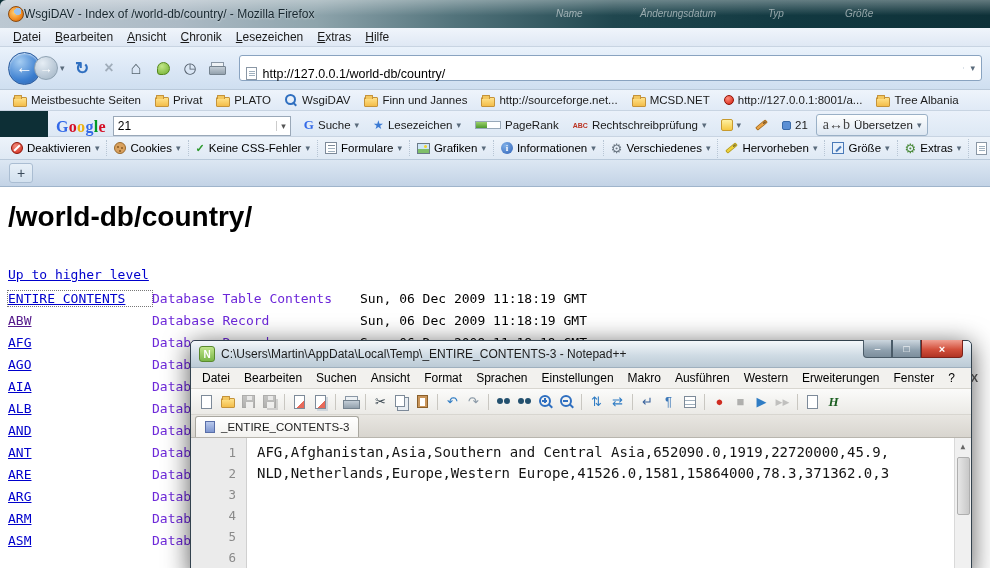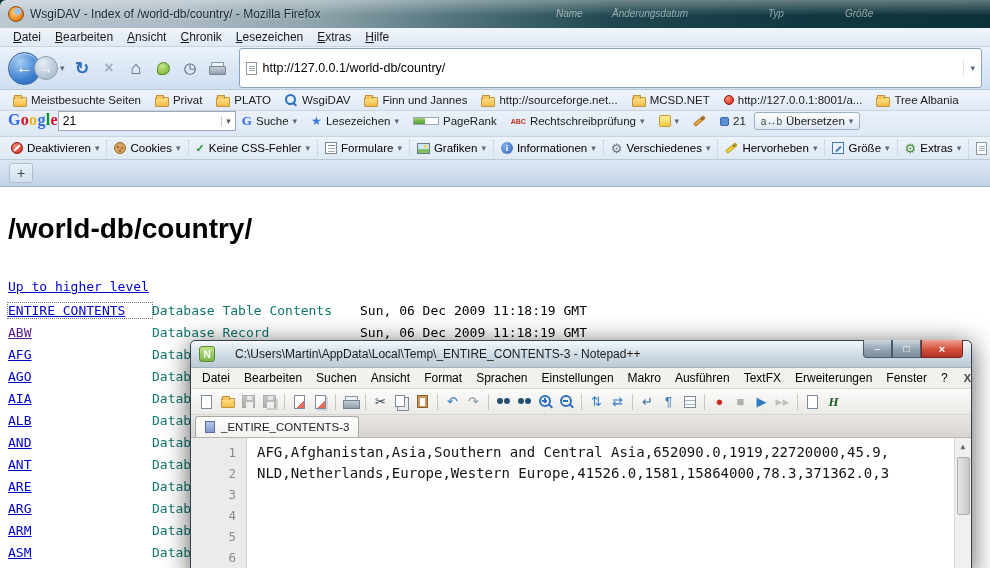--- a/index.html
+++ b/index.html
@@ -8,21 +8,21 @@
   .bar { white-space:nowrap; }
 
   
   .ff { position:absolute; left:0; top:0; width:990px; height:568px; }
   .ff-titlebar { height:28px; position:relative; display:flex; align-items:center; padding:0 8px;
     border-radius:6px 0 0 0;
     background:
       linear-gradient(180deg, rgba(255,255,255,.35), rgba(255,255,255,0) 55%),
       linear-gradient(90deg,#bcc8d2 0%,#acbac5 18%,#8ea4ac 32%,#52737b 46%,#20474f 62%,#123941 80%,#0e3138 100%);
   }
-  .ff-title { font-size:12px; color:#16262e; margin-left:6px; white-space:nowrap; text-shadow:0 1px 2px rgba(255,255,255,.5); }
+  .ff-title { font-size:12px; color:#16262e; white-space:nowrap; text-shadow:0 1px 2px rgba(255,255,255,.5); }
   .firefox-icon { width:16px; height:16px; border-radius:50%; flex:0 0 auto;
     background: radial-gradient(circle at 62% 32%, #9dc3ee 0 27%, rgba(0,0,0,0) 28%),
                 radial-gradient(circle at 40% 40%, #ffd27a, #f2891e 60%, #b35a10); border:1px solid #8a4a10; }
   .desktop-label { position:absolute; top:8px; font-size:10px; color:rgba(255,255,255,.52);font-style:italic; }
 
   .ff-menubar { height:19px; background:linear-gradient(#f0f5fb,#dfe8f4); border-bottom:1px solid #c8d4e2;
     display:flex; align-items:center; padding-left:6px; }
   .menu-item { font-size:12px; color:#1a1a1a; padding:1px 7px; white-space:nowrap; }
   .menu-item u { text-decoration:underline; }
 
@@ -41,32 +41,32 @@
   .stop { color:#a0adba; font-weight:bold; }
   .home { color:#56656f; font-size:18px; }
   .clock { color:#55616e; font-size:15px; }
   .green-oval { width:13px; height:13px; border-radius:50% 50% 50% 3px; border:1px solid #55881f;
     background:radial-gradient(circle at 35% 30%, #c2e788, #6fae2e); }
   .printer-icon { width:16px; height:12px; position:relative; display:inline-block; }
   .printer-icon::before { content:""; position:absolute; left:2px; top:0; width:11px; height:5px; background:#eef2f5; border:1px solid #8a97a5; }
   .printer-icon::after { content:""; position:absolute; left:0; top:4px; width:15px; height:7px;
     background:linear-gradient(#c3cdd6,#93a1ad); border:1px solid #75838f; border-radius:1px; }
 
-  .urlbar { flex:1; height:40px; background:#fff; border:1px solid #89a3c0; border-radius:3px;
-    display:flex; align-items:center; padding:11px 6px; gap:6px; margin-left:8px; }
+  .urlbar { flex:1; height:26px; background:#fff; border:1px solid #89a3c0; border-radius:3px;
+    display:flex; align-items:flex-start; padding:11px 6px; gap:6px; margin-left:8px; }
   .url-input { border:none; outline:none; background:transparent; flex:1; font-size:12.5px; color:#000;
     font-family:"Liberation Sans",sans-serif; }
   .url-drop { color:#5a6b7c; font-size:9px; border-left:1px solid #dbe2e9; padding-left:6px; align-self:stretch; display:flex; align-items:center; }
 
   .ff-bookmarks { height:21px; background:linear-gradient(#eef4fb,#e0eaf6); border-bottom:1px solid #c8d4e2;
     display:flex; align-items:center; padding-left:6px; overflow:hidden; }
   .bm { display:flex; align-items:center; gap:4px; font-size:11.5px; color:#1a1a1a; padding:1px 7px; flex:0 0 auto; }
 
   .ff-google { height:26px; background:linear-gradient(#eaf1fa,#dde8f4); border-bottom:1px solid #c8d4e2;
-    display:flex; align-items:flex-start; padding-left:8px; overflow:hidden; }
+    display:flex; align-items:flex-end; padding-left:8px; gap:7px; overflow:hidden;margin-left:48px; }
   .glogo { font-family:"Liberation Serif",serif; font-weight:bold; font-size:16px; letter-spacing:.3px; flex:0 0 auto; }
   .glc0{color:#3369E8}.glc1{color:#D50F25}.glc2{color:#EEB211}.glc3{color:#3369E8}.glc4{color:#009925}.glc5{color:#D50F25}
   .gsearch { width:178px; height:20px; border:1px solid #9aa8b8; background:#fff; display:flex; align-items:center; padding:0 4px; flex:0 0 auto; }
   .gq { border:none; outline:none; flex:1; font-size:12px; font-family:inherit; background:transparent; }
   .gdrop { font-size:9px; color:#555; border-left:1px solid #ccc; padding-left:4px; }
   .gbuttons { display:flex; align-items:center; gap:2px; }
   .gbtn { display:flex; align-items:center; gap:4px; font-size:11.5px; padding:2px 6px; color:#1a1a1a; flex:0 0 auto; }
   .gbtn.raised { border:1px solid #9ab0c6; border-radius:3px; background:linear-gradient(#fdfefe,#dde7f2); }
   .drop { font-size:9px; color:#5a6b7c; }
 
@@ -76,26 +76,26 @@
 
   .ff-tabbar { height:27px; background:linear-gradient(#dce7f3,#c3d3e6); border-bottom:1px solid #9fb4cb;
     display:flex; align-items:flex-end; padding:3px 4px 0; }
   .tab { width:252px; height:24px; background:linear-gradient(#fdfefe,#e9f1f9); border:1px solid #9fb4cb; border-bottom:none;
     border-radius:4px 4px 0 0; display:flex; align-items:center; gap:6px; padding:0 7px; font-size:11.5px; color:#222; }
   .tab-title { overflow:hidden; white-space:nowrap; }
   .newtab { width:24px; height:20px; margin:0 0 3px 5px; display:flex; align-items:center; justify-content:center;
     font-size:14px; color:#3a4a5a; background:linear-gradient(#e8f0f8,#d3e1ef); border:1px solid #aabdd2; border-radius:3px; }
 
   .ff-content { background:#fff; height:381px; padding:10px 0 0 8px; overflow:hidden; font-family:"DejaVu Sans Mono",monospace; }
-  .page-heading { font-family:"Liberation Sans",sans-serif; font-size:28px; font-weight:bold; color:#000; margin-top:16px; }
+  .page-heading { font-family:"Liberation Sans",sans-serif; font-size:28px; font-weight:bold; color:#000; margin-top:4px; }
   .up-link { display:inline-block; margin-top:34px; font-size:13px; color:#0000cc; text-decoration:underline; cursor:pointer; }
   .listing { margin-top:8px; font-size:13px; }
   .row { height:22px; display:flex; align-items:baseline; }
   .c-name { width:144px; flex:0 0 auto; }
-  .c-type { width:208px; flex:0 0 auto; color:#0f766e; }
+  .c-type { width:208px; flex:0 0 auto; color:#6d28d9; }
   .c-date { color:#000; }
   a.dir-link { color:#0000cc; text-decoration:underline; cursor:pointer; }
   a.dir-link.visited { color:#551a8b; }
   a.dir-link.focused { outline:1px dotted #777; }
 
   
   .icon { display:inline-flex; align-items:center; justify-content:center; flex:0 0 auto; }
   .folder-icon, .shp-folder { width:14px; height:10px; background:linear-gradient(#ffe28a,#f3bd4a);
     border:1px solid #c5933a; border-radius:1px; position:relative; margin-top:3px; display:inline-block; }
   .folder-icon::before, .shp-folder::before { content:""; position:absolute; top:-3px; left:0; width:6px; height:3px;
@@ -112,21 +112,21 @@
   .g-letter-icon { font-family:"Liberation Serif",serif; font-weight:bold; color:#3369E8; font-size:13px; }
   .pagerank-icon { width:26px; height:8px; border:1px solid #98a8b8; background:#fff; position:relative; display:inline-block; }
   .pagerank-icon .fill { position:absolute; left:0; top:0; bottom:0; width:45%; background:linear-gradient(#9ad06a,#4e9a2e); }
   .abc-icon { font-size:7px; font-weight:bold; color:#b32; letter-spacing:0; }
   .autofill-icon { width:12px; height:12px; background:linear-gradient(#fef0a0,#f5c842); border:1px solid #c79a2e; border-radius:2px; display:inline-block; }
   .pencil-icon { width:13px; height:4px; background:linear-gradient(90deg,#f2a33c 70%,#8a5a1e 70%);
     border:1px solid #b06e14; transform:rotate(-40deg); border-radius:1px; display:inline-block; }
   .highlight-icon { width:13px; height:4px; background:linear-gradient(90deg,#f5d327 70%,#8a7a1e 70%);
     border:1px solid #bca014; transform:rotate(-40deg); border-radius:1px; display:inline-block; }
   .counter-icon { width:9px; height:9px; background:#5b8fd4; border:1px solid #3a6aa8; border-radius:2px; display:inline-block; }
-  .translate-icon { font-size:10px; color:#444; }
+  .translate-icon { font-size:14px; color:#444;font-family:Liberation Serif, serif; }
   .block-icon { width:12px; height:12px; border-radius:50%; border:1px solid #8f1205; position:relative;
     background:radial-gradient(circle at 35% 30%, #f08a7a, #d3281a); display:inline-block; }
   .block-icon::before { content:""; position:absolute; left:1px; top:4px; width:8px; height:2px; background:#fff; transform:rotate(-45deg); }
   .cookie-icon { width:12px; height:12px; border-radius:50%; background:#d9a15e; border:1px solid #9a6a2e; position:relative; display:inline-block; }
   .cookie-icon::before { content:""; position:absolute; left:2px; top:3px; width:2px; height:2px; background:#8a5a22; border-radius:50%;
     box-shadow:4px 1px 0 #8a5a22, 2px 4px 0 #8a5a22; }
   .css-check-icon { color:#2e9a2e; font-weight:bold; font-size:11px; }
   .form-icon { width:12px; height:12px; background:#fff; border:1px solid #7d8a99; position:relative; display:inline-block; }
   .form-icon::before { content:""; position:absolute; left:2px; top:2px; width:7px; height:1px; background:#7d8a99;
     box-shadow:0 3px 0 #9fb0be, 0 6px 0 #9fb0be; }
@@ -140,21 +140,21 @@
   .resize-icon::before { content:""; position:absolute; left:2px; top:5px; width:7px; height:2px; background:#4a7ab8; transform:rotate(-45deg); }
 
   
   .npp { position:absolute; left:190px; top:340px; width:782px; height:236px; background:#e7eef4;
     border:1px solid #33424e; border-radius:5px 5px 0 0;
     box-shadow:0 4px 26px rgba(0,0,0,.65); }
   .npp-titlebar { height:27px; display:flex; align-items:center; padding:0 8px; position:relative;
     background:linear-gradient(#f4f8fb,#cfdbe4 55%,#bccbd6); border-bottom:1px solid #9fb0be; border-radius:5px 5px 0 0; }
   .npp-icon { width:16px; height:16px; border-radius:3px; border:1px solid #598a2e; color:#fff; font-size:10px; font-weight:bold;
     background:linear-gradient(#bfe58a,#7ab648); display:flex; align-items:center; justify-content:center; flex:0 0 auto; }
-  .npp-title { font-size:12px; color:#1c1c1c; margin-left:20px; white-space:nowrap; overflow:hidden; }
+  .npp-title { font-size:12px; color:#1c1c1c; margin-left:6px; white-space:nowrap; overflow:hidden; }
   .caption-btns { position:absolute; top:-1px; right:8px; display:flex; }
   .cap { width:29px; height:18px; display:flex; align-items:center; justify-content:center; font-size:10px; color:#fff;
     border:1px solid #4a5b68; border-top:none; background:linear-gradient(#cdd7df,#8fa0ae 60%,#7c8e9c); }
   .cap.min { border-radius:0 0 0 4px; }
   .cap.close { width:42px; background:linear-gradient(#f0a092,#d3503c 55%,#b03424); border-color:#7c221a; border-radius:0 0 4px 0; font-size:11px; font-weight:bold; }
   .npp-menubar { height:21px; background:#f2f1ee; display:flex; align-items:center; padding:0 4px; font-size:12px; border-bottom:1px solid #d8d6d0; }
   .npp-menu-item { padding:2px 7px; white-space:nowrap; }
   .npp-menu-x { margin-left:auto; padding:0 9px; font-weight:bold; color:#444; font-size:11px; }
   .npp-toolbar { height:26px; background:linear-gradient(#fbfbfa,#ebeae6); display:flex; align-items:center; padding:0 6px; gap:2px; border-bottom:1px solid #d8d6d0; }
   .tool { width:19px; height:19px; display:flex; align-items:center; justify-content:center; font-size:13px; flex:0 0 auto; }
@@ -201,21 +201,21 @@
 </head>
 <body>
 
 <div class="screen">
 
   <div class="ff">
     <div class="ff-titlebar bar" id="ff-titlebar">
       <span class="firefox-icon icon"></span>
       <span class="ff-title">WsgiDAV - Index of /world-db/country/ - Mozilla Firefox</span>
     <span class="desktop-label" style="left: 556px;">Name</span>
-        <span class="desktop-label" style="left: 612px;">Änderungsdatum</span>
+        <span class="desktop-label" style="left: 640px;">Änderungsdatum</span>
         <span class="desktop-label" style="left: 768px;">Typ</span>
         <span class="desktop-label" style="left: 845px;">Größe</span>
       </div>
 
     <div class="ff-menubar bar" id="ff-menu">
         <span class="menu-item"><u>D</u>atei</span>
         <span class="menu-item"><u>B</u>earbeiten</span>
         <span class="menu-item"><u>A</u>nsicht</span>
         <span class="menu-item"><u>C</u>hronik</span>
         <span class="menu-item"><u>L</u>esezeichen</span>
@@ -475,21 +475,21 @@
     <div class="npp-menubar bar" id="npp-menu">
         <span class="npp-menu-item">Datei</span>
         <span class="npp-menu-item">Bearbeiten</span>
         <span class="npp-menu-item">Suchen</span>
         <span class="npp-menu-item">Ansicht</span>
         <span class="npp-menu-item">Format</span>
         <span class="npp-menu-item">Sprachen</span>
         <span class="npp-menu-item">Einstellungen</span>
         <span class="npp-menu-item">Makro</span>
         <span class="npp-menu-item">Ausführen</span>
-        <span class="npp-menu-item">TextFX</span>
+        <span class="npp-menu-item">Western</span>
         <span class="npp-menu-item">Erweiterungen</span>
         <span class="npp-menu-item">Fenster</span>
         <span class="npp-menu-item">?</span>
         <span class="npp-menu-x">X</span>
       </div>
     <div class="npp-toolbar bar" id="npp-toolbar">
         <span class="tool">
           <span class="shp shp-page"></span>
         </span>
         <span class="tool">

